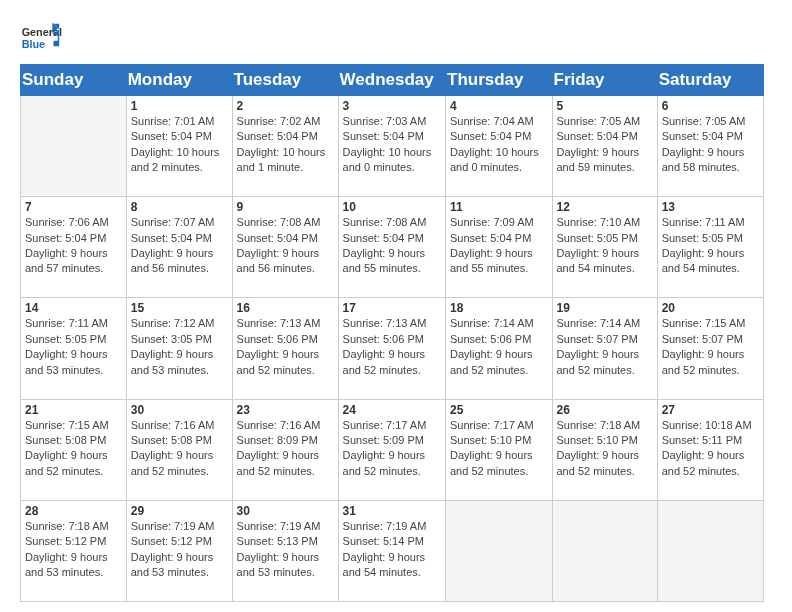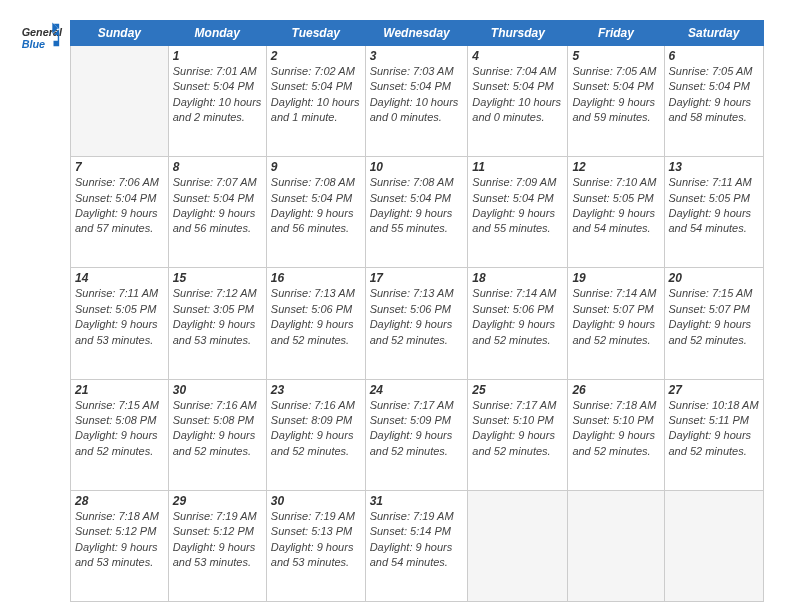--- a/index.html
+++ b/index.html
@@ -8,22 +8,21 @@
       height: 612px;
       font-family: Arial, sans-serif;
       background: #fff;
       overflow: hidden;
     }
     .page {
       width: 784px;
       height: 612px;
       padding: 20px 20px 10px 20px;
       display: flex;
-      flex-direction: row;
-      font-style: italic;
+      flex-direction: column;
     }
     .header {
       display: flex;
       align-items: flex-start;
       justify-content: space-between;
       margin-bottom: 8px;
     }
     .title-block {
       text-align: right;
     }
@@ -38,24 +37,24 @@
       color: #555;
     }
     .calendar {
       width: 100%;
       border-collapse: collapse;
       flex: 1;
     }
     .calendar th {
       background: #2e74c0;
       color: #fff;
-      font-size: 12px;
+      font-size: 17px;
       font-weight: bold;
-      padding: 5px 8px;
-      text-align: center;
+      padding: 5px 1px;
+      text-align: left;
       border: 1px solid #2e74c0;
     }
     .calendar td {
       border: 1px solid #ccc;
       vertical-align: top;
       padding: 3px 4px;
       width: 108px;
       height: 88px;
       font-size: 9.5px;
       color: #333;

